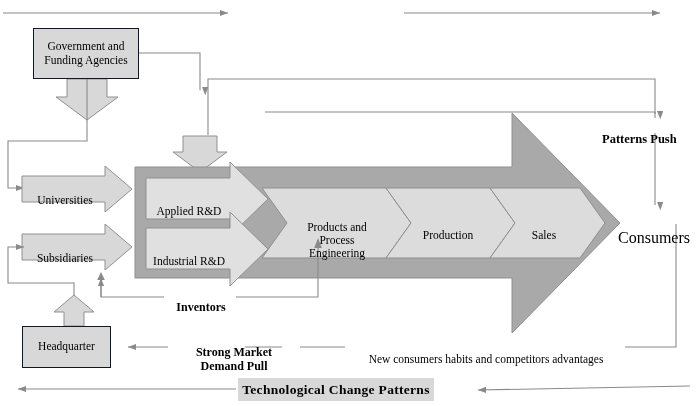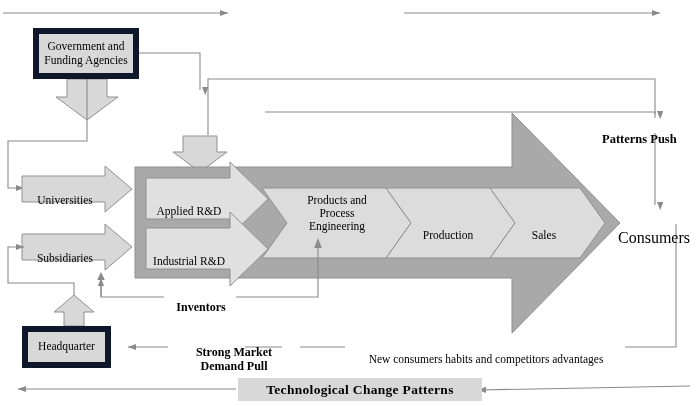--- a/index.html
+++ b/index.html
@@ -28,21 +28,21 @@
     position: absolute;
     text-align: center;
     color: #000000;
     line-height: 1.12;
     white-space: pre-line;
     pointer-events: none;
   }
   .node-box {
     position: absolute;
     background: #d8d8d8;
-    border: 6px solid #0f172a;
+    border: 1px solid #0f172a;
     display: flex;
     align-items: center;
     justify-content: center;
     text-align: center;
     font-size: 11.5px;
     line-height: 1.15;
     color: #000;
     box-sizing: border-box;
   }
   .banner {
@@ -166,21 +166,21 @@
 
     <g>
       <path d="M236,389 L18,389" fill="none" stroke="#8a8a8a" stroke-width="1.1" marker-end="url(#arrowThin)"></path>
     </g>
     <g>
       <path d="M690,386 L478,390" fill="none" stroke="#8a8a8a" stroke-width="1.1" marker-end="url(#arrowThin)"></path>
     </g>
   </svg>
 
 
-  <div class="banner" style="left:238px; top:378px; width:244px; height:23px;">
+  <div class="banner" style="left:238px; top:378px; width:196px; height:23px;">
     <span>Technological Change Patterns</span>
   </div>
 
   <div class="node-box" style="left:33px; top:28px; width:106px; height:51px;">
     <span>Government and
 Funding
 Agencies</span>
   </div>
 
 
@@ -197,21 +197,21 @@
   </div>
 
   <div class="lbl" style="left:148px; top:192px; width:82px; font-size:11.5px;">
     <span>Applied R&amp;D</span>
   </div>
 
   <div class="lbl" style="left:146px; top:242px; width:86px; font-size:11.5px;">
     <span>Industrial R&amp;D</span>
   </div>
 
-  <div class="lbl" style="left:287px; top:181px; width:100px; font-size:11.5px;">
+  <div class="lbl" style="left:287px; top:208px; width:100px; font-size:11.5px;">
     <span>Products and
 Process
 Engineering</span>
   </div>
 
   <div class="lbl" style="left:508px; top:216px; width:72px; font-size:11.5px;">
     <span>Sales</span>
   </div>
 
   <div class="lbl" style="left:405px; top:216px; width:86px; font-size:11.5px;">

